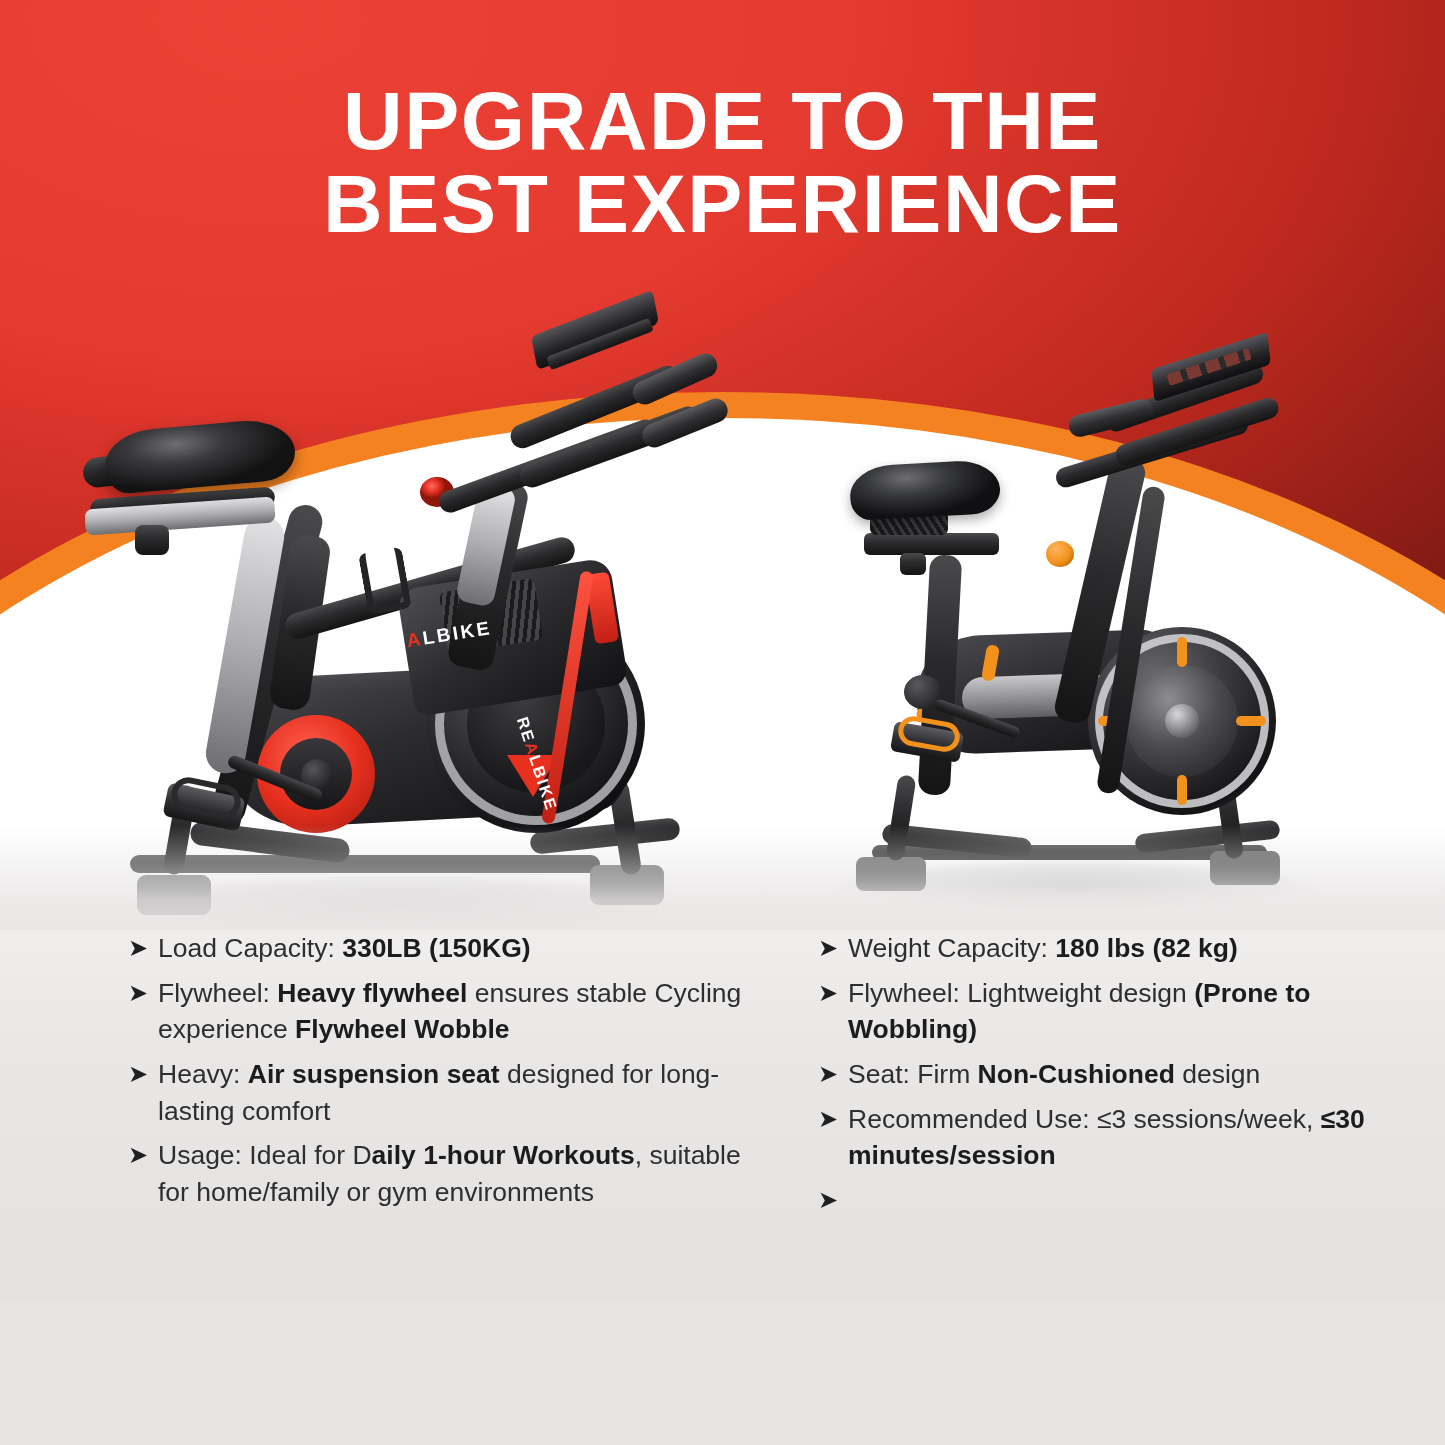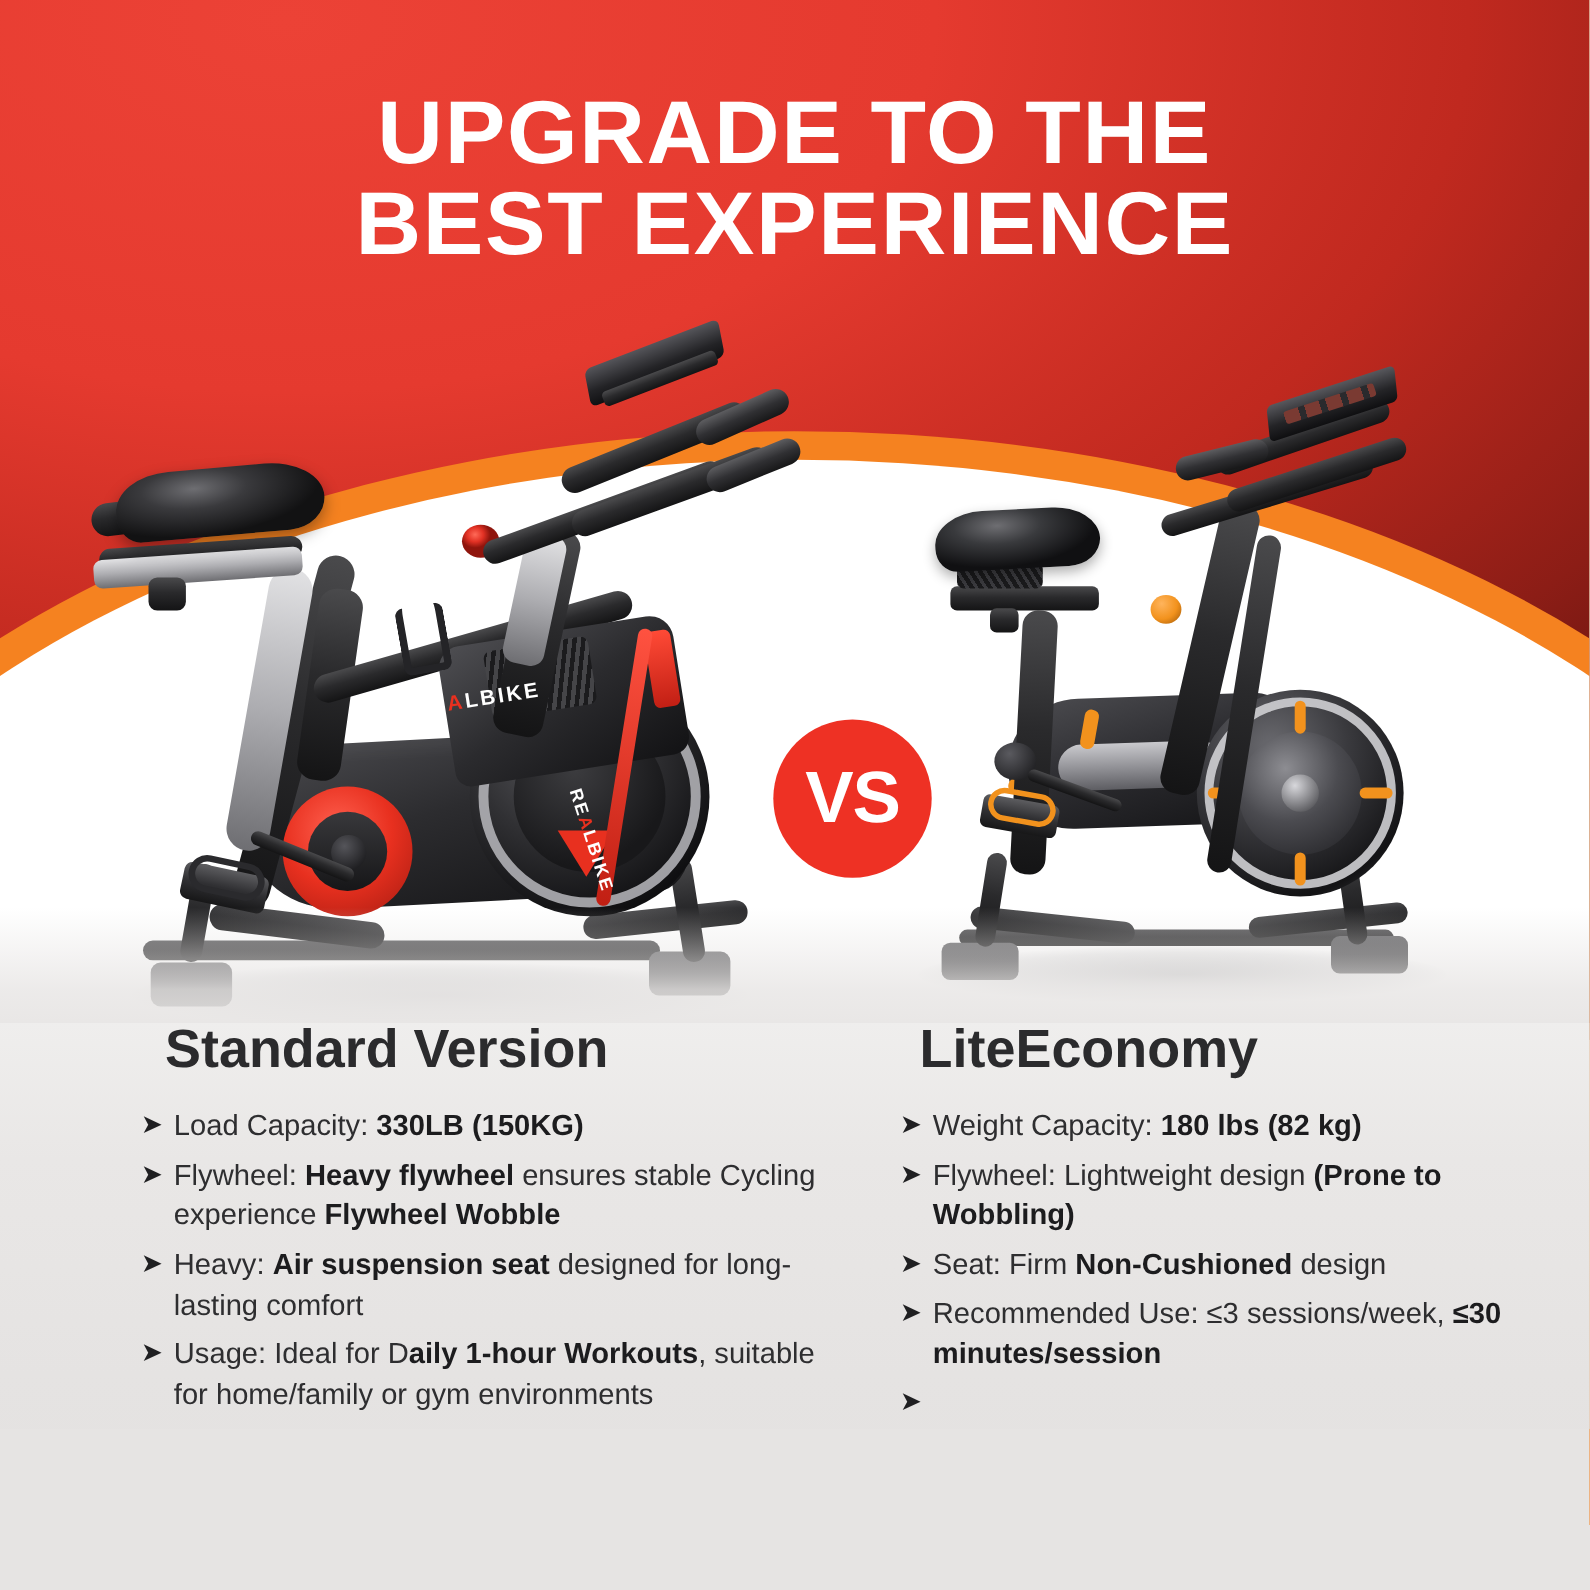--- a/index.html
+++ b/index.html
@@ -437,39 +437,34 @@
       <div class="pt blk2 hbGrip1"></div>
       <div class="pt tablet"></div>
       <div class="pt tabletSlot"></div>
     </div>
 
     <div class="shadow" id="shL"></div>
     <div class="shadow" id="shR"></div>
 
     <div class="hero-fade"></div>
 
-    <div class="vs-badge">
-      <span>VS</span>
-    </div>
   </div>
 
   <div class="specs">
 
     <div class="col colL">
-      <div class="colTitle">Standard Version</div>
       <ul class="bullets" id="listL">
           <li><span class="arw">➤</span><span>Load Capacity: </span><b>330LB (150KG)</b></li>
           <li><span class="arw">➤</span><span>Flywheel: </span><b>Heavy flywheel</b><span> ensures stable Cycling experience </span><b>Flywheel Wobble</b></li>
           <li><span class="arw">➤</span><span>Heavy: </span><b>Air suspension seat</b><span> designed for long-lasting comfort</span></li>
           <li><span class="arw">➤</span><span>Usage: Ideal for D</span><b>aily 1-hour Workouts</b><span>, suitable for home/family or gym environments</span></li>
         </ul>
     </div>
 
     <div class="col colR">
-      <div class="colTitle">LiteEconomy</div>
       <ul class="bullets" id="listR">
           <li><span class="arw">➤</span><span>Weight Capacity: </span><b>180 lbs (82 kg)</b></li>
           <li><span class="arw">➤</span><span>Flywheel: Lightweight design </span><b>(Prone to Wobbling)</b></li>
           <li><span class="arw">➤</span><span>Seat: Firm </span><b>Non-Cushioned</b><span> design</span></li>
           <li><span class="arw">➤</span><span>Recommended Use: ≤3 sessions/week, </span><b>≤30 minutes/session</b></li>
           <li><span class="arw">➤</span></li>
         </ul>
     </div>
 
   </div>

